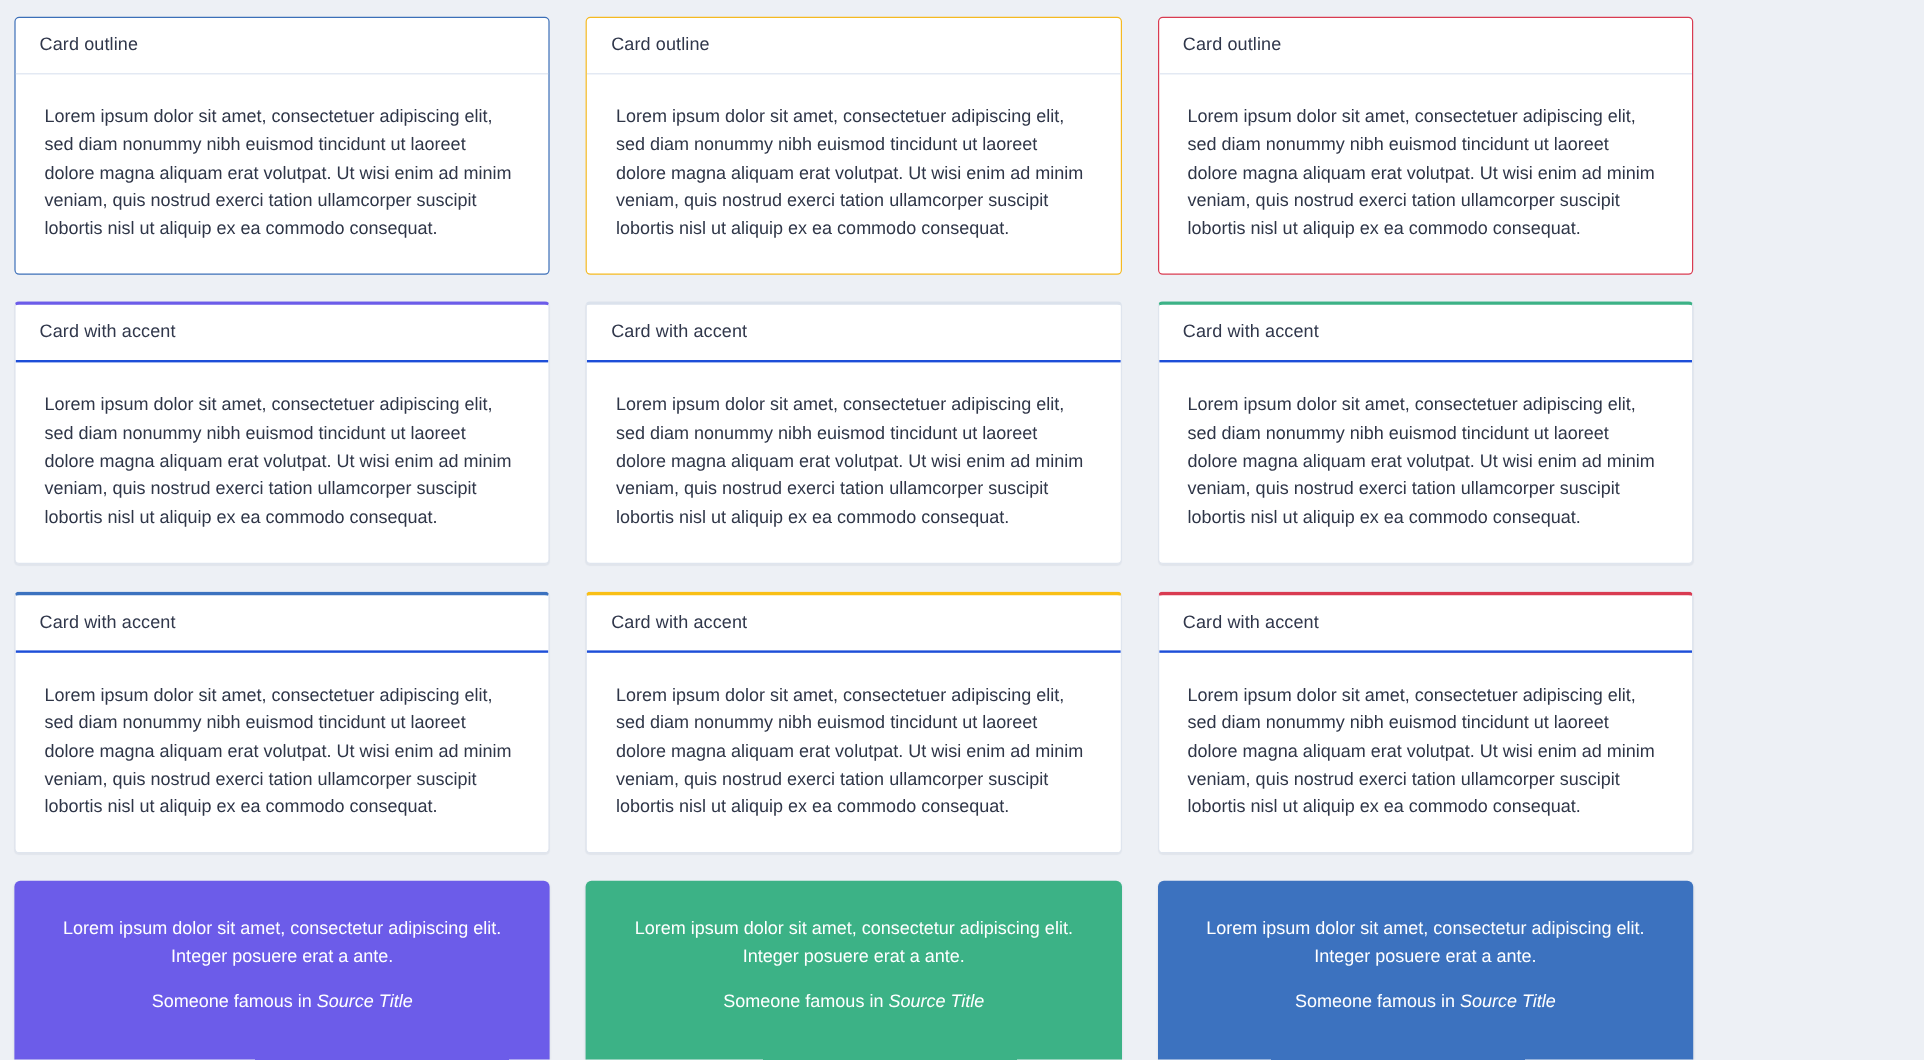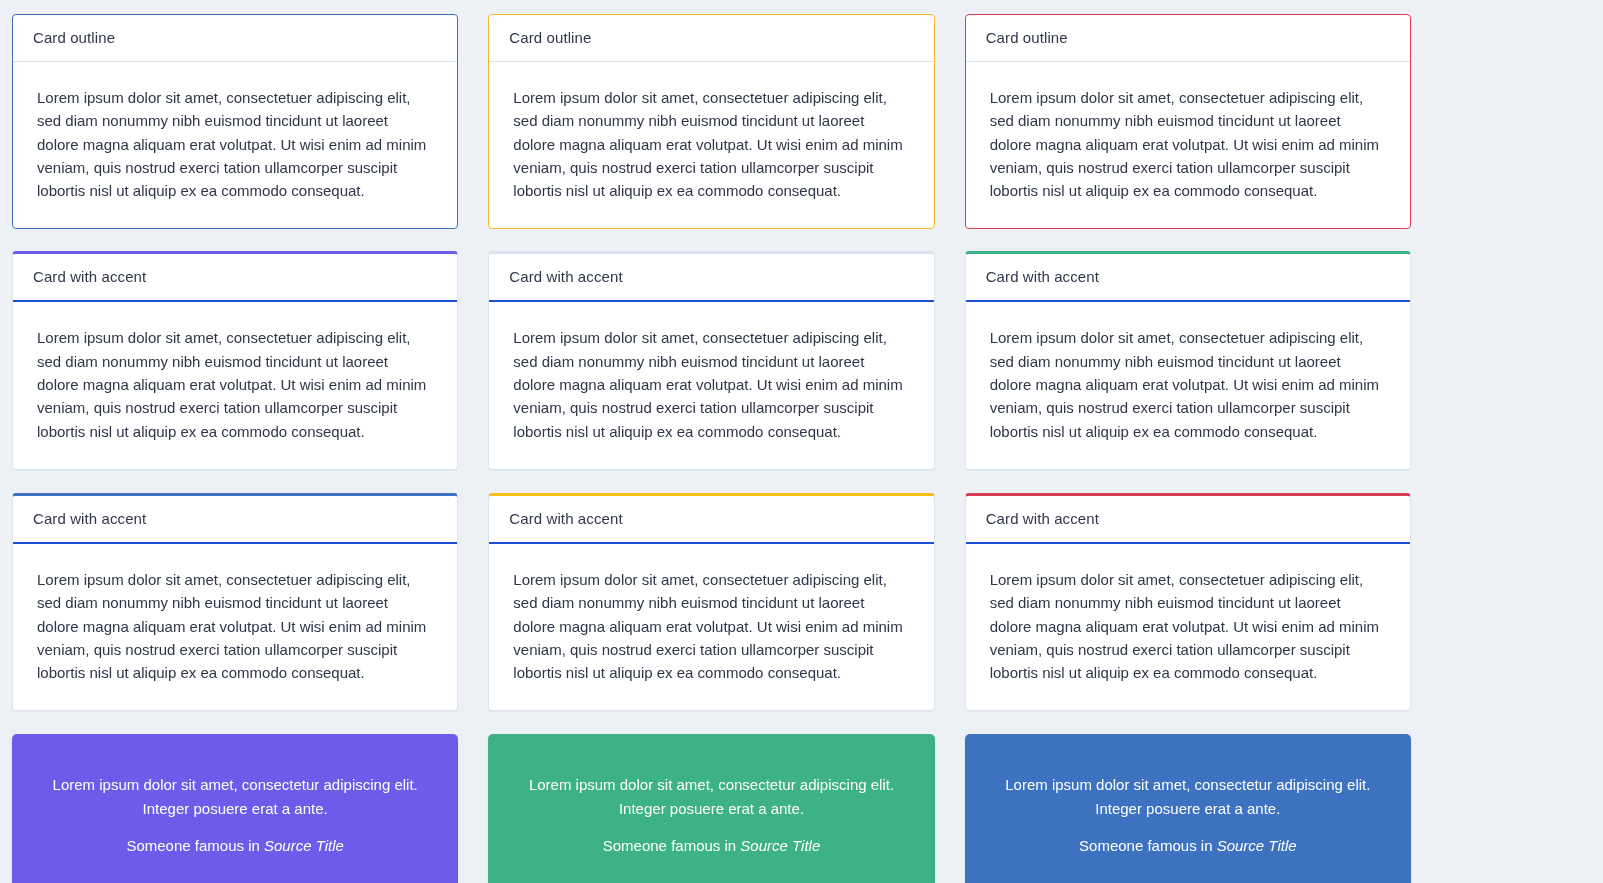--- a/index.html
+++ b/index.html
@@ -70,21 +70,21 @@
     border-radius: 5px;
     padding: 26px 30px 46px 30px;
     color: #ffffff;
     text-align: center;
     background: var(--bg);
     box-shadow: 0 1px 2px rgba(20, 40, 80, 0.10);
   }
   .quote-text {
     font-size: 15px;
     line-height: 23.5px;
-    margin: 13px 0 14px 0;
+    margin: 2px 0 14px 0;
   }
   .quote-footer {
     font-size: 15px;
     line-height: 23.5px;
     margin: 0;
   }
   .quote-source { font-style: italic; }
 </style>
 </head>
 <body>

